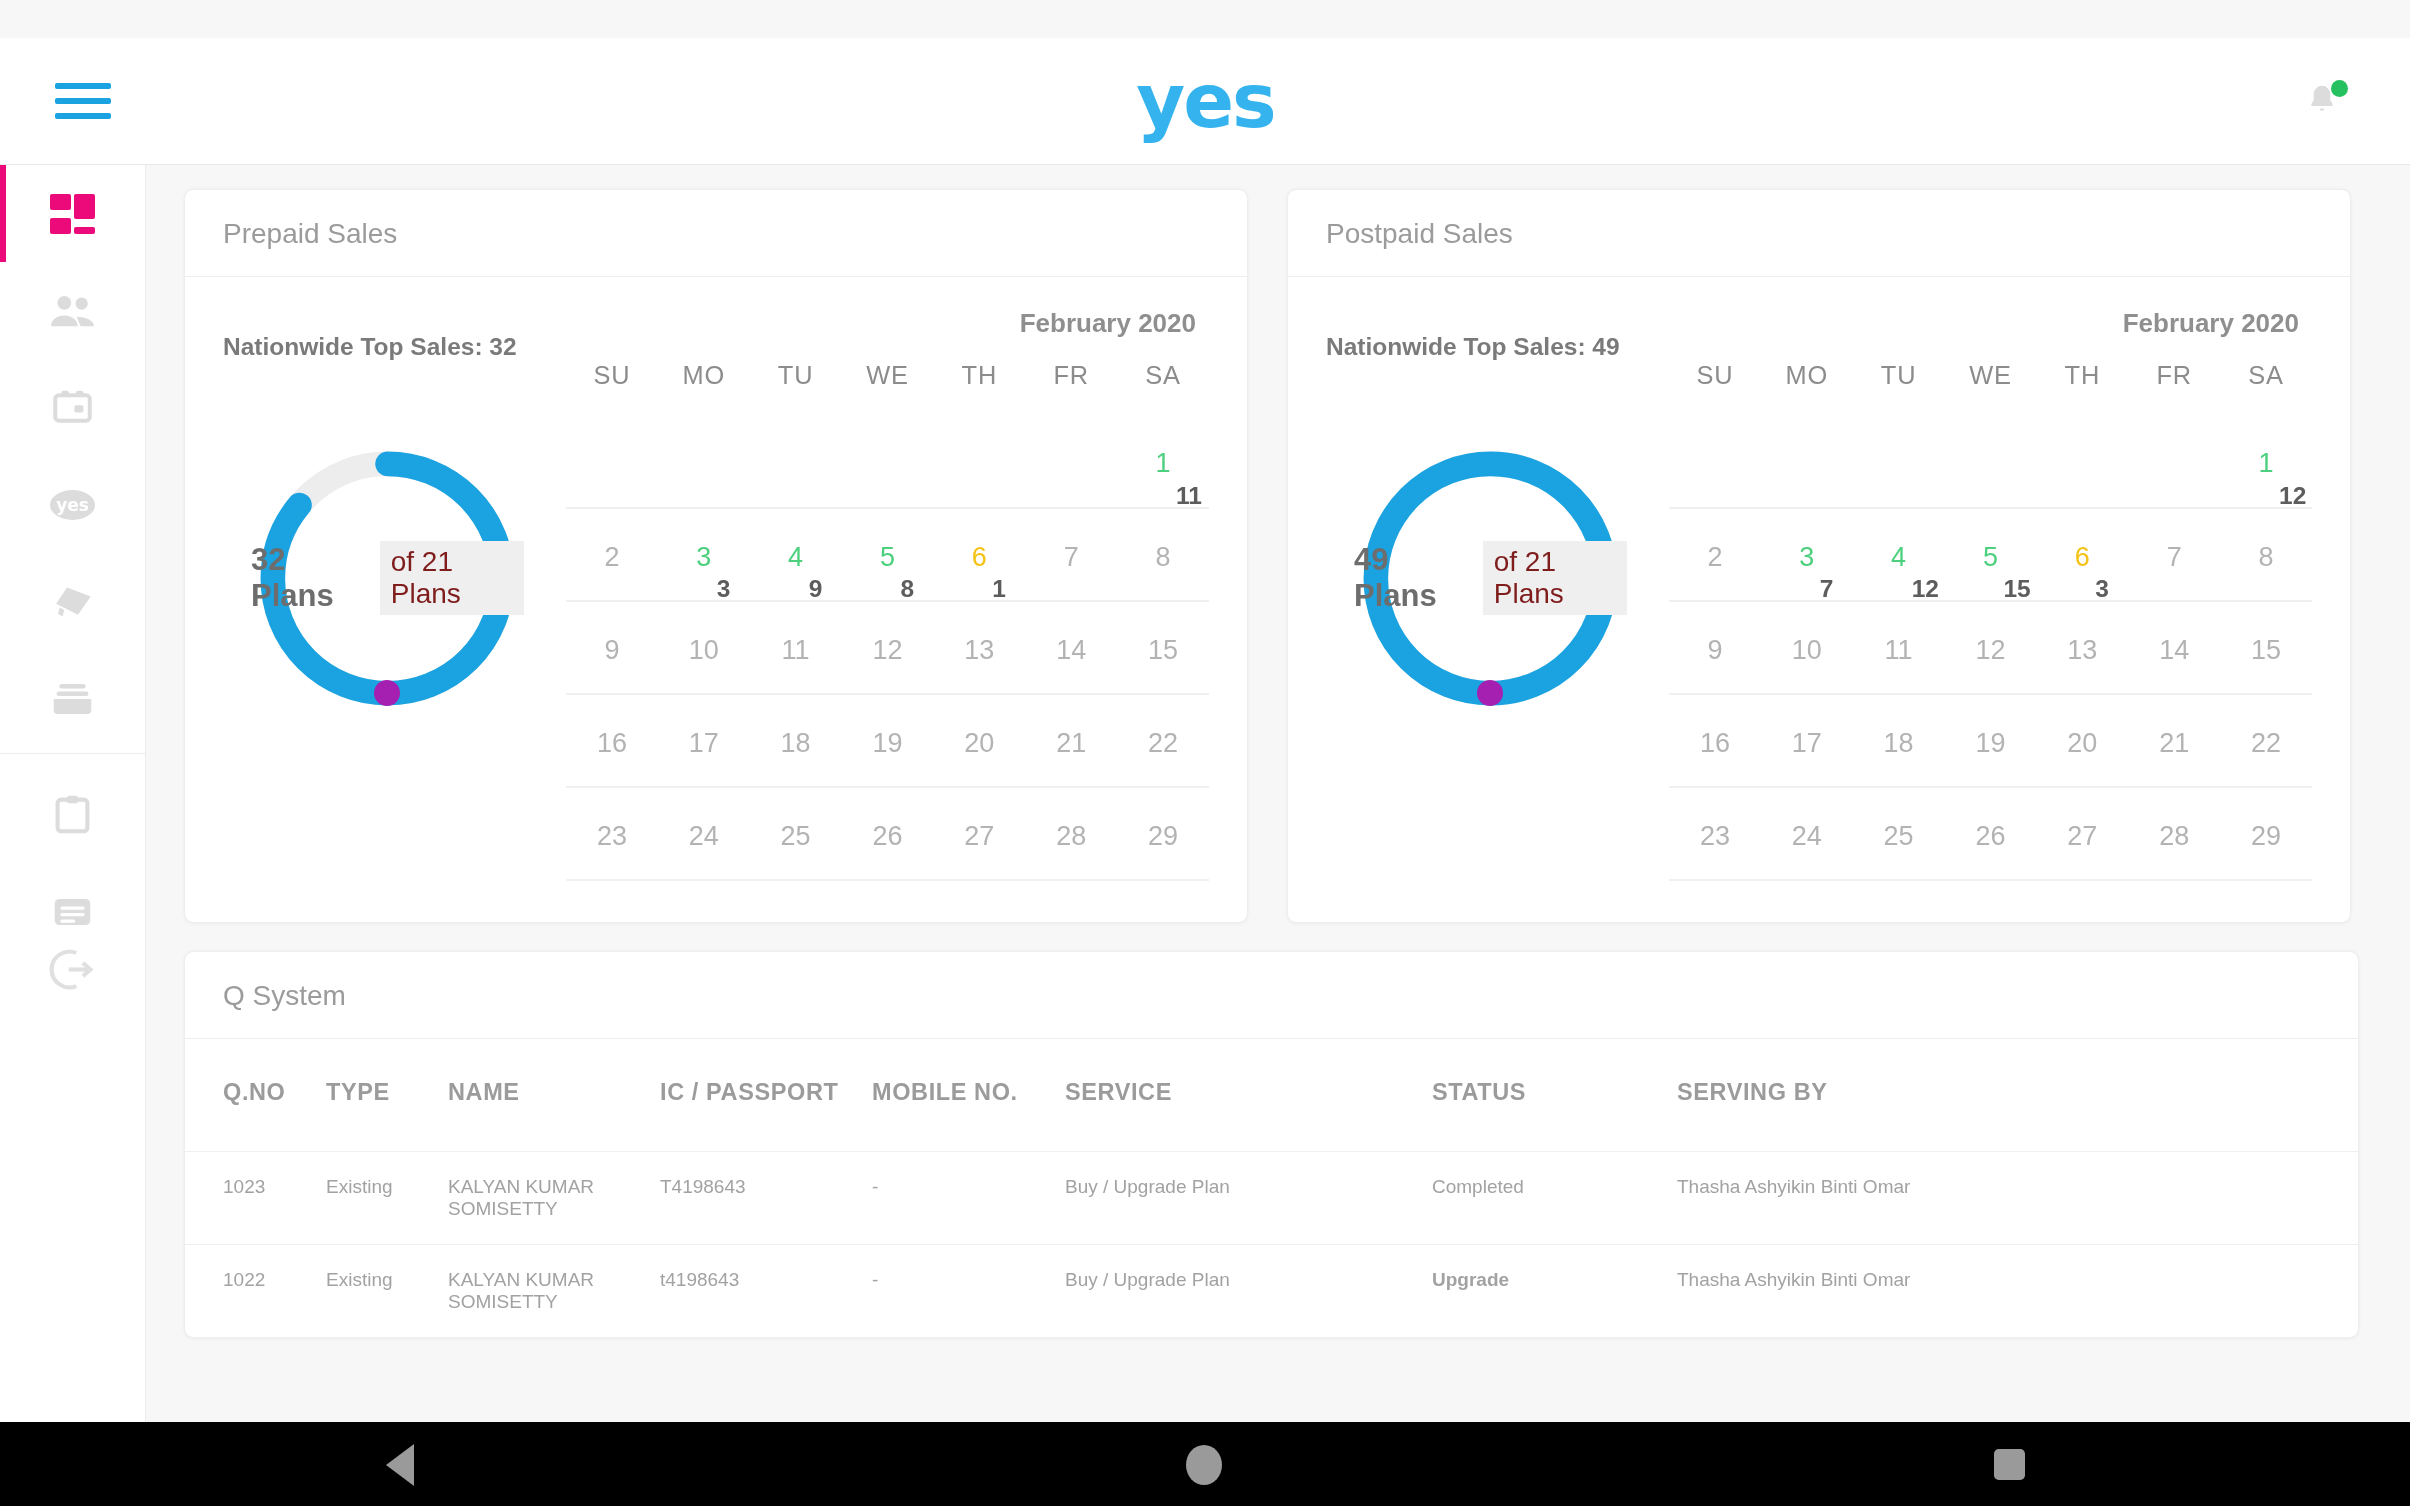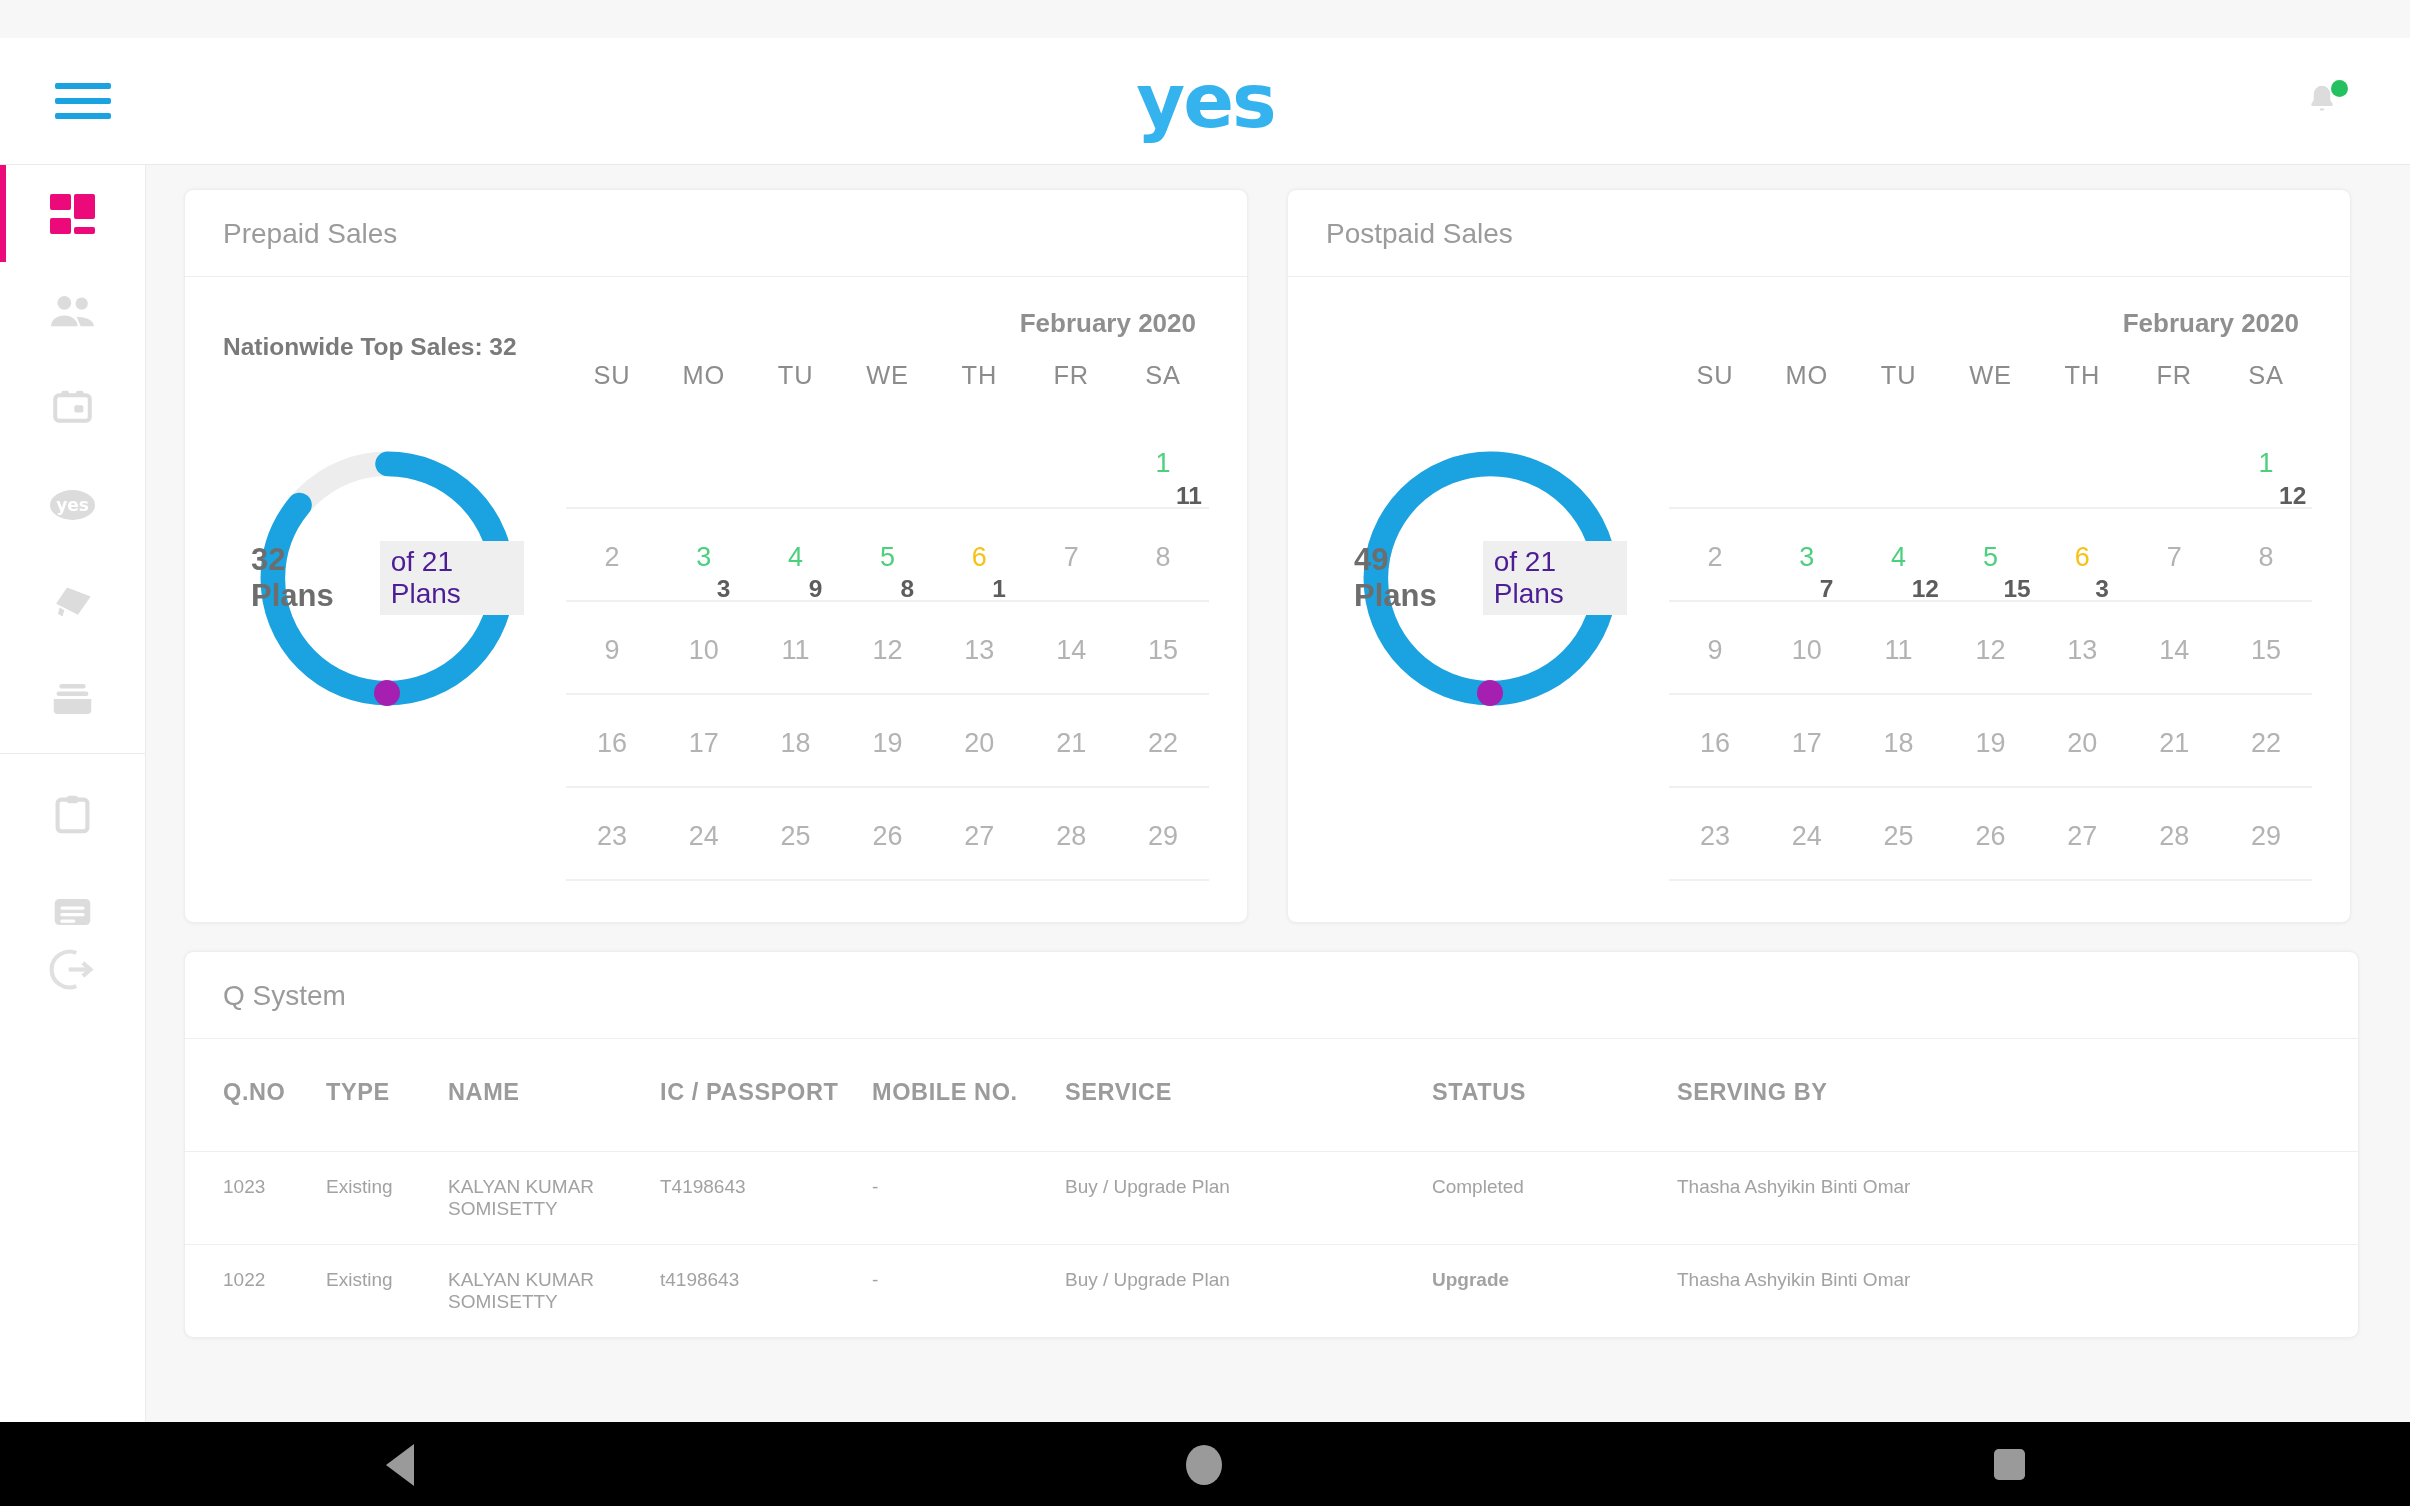--- a/index.html
+++ b/index.html
@@ -102,21 +102,21 @@
   .sales-left { width:381px; position:relative; }
   .topsales {
     font-size:24.5px; font-weight:bold; color:#7a7a7a; padding:56px 0 0 38px;
   }
   .donut-wrap { position:absolute; top:165px; left:66px; width:273px; height:273px; }
   .donut-center {
     position:absolute; inset:0; display:flex; flex-direction:row;
     align-items:center; justify-content:center; gap:19px;
   }
   .donut-main { font-size:31px; font-weight:bold; color:#6d6d6d; }
-  .donut-sub { font-size:28px; color:#4c1d95; background:#efefef; padding:4.7px 10.4px; }
+  .donut-sub { font-size:28px; color:#7f1d1d; background:#efefef; padding:4.7px 10.4px; }
   .marker { position:absolute; width:26px; height:26px; border-radius:50%; background:#a51fb0; }
 
   
   .cal { flex:1; padding:0 38px 0 0; }
   .cal-month { text-align:right; font-size:26px; font-weight:bold; color:#8f8f8f; padding:31px 13px 0 0; }
   .cal-grid { display:grid; grid-template-columns:repeat(7,1fr); margin-top:22.6px; }
   .cal-dow { font-size:25.4px; color:#8c8c8c; text-align:center; padding-bottom:13px; letter-spacing:0.9px; }
   .cal-week { display:grid; grid-template-columns:repeat(7,1fr); border-bottom:2.8px solid #f0f0f0; height:93px; }
   .cal-week:first-of-type { height:106px; }
   .cal-cell { position:relative; }
@@ -396,20 +396,21 @@
                 </div>
               </div>
           </div>
         </div>
       </div>
 
       <div class="card sales-card">
         <div class="card-title">Postpaid Sales</div>
         <div class="sales-body">
           <div class="sales-left">
+            <div class="topsales">Nationwide Top Sales: 49</div>
             <div class="donut-wrap">
               <svg viewBox="0 0 100 100" width="273" height="273">
                 <circle cx="50" cy="50" r="42" fill="none" stroke="#ededed" stroke-width="9"></circle>
                 <circle id="post-arc" cx="50" cy="50" r="42" fill="none" stroke="#1aa3e0" stroke-width="9" stroke-linecap="round" transform="rotate(-90 50 50)" stroke-dasharray="263.89378290154264 263.89378290154264"></circle>
               </svg>
               <div class="marker" id="post-marker" style="left: 123px; top: 238px;"></div>
               <div class="donut-center">
                 <div class="donut-main">49 Plans</div>
                 <div class="donut-sub">of 21 Plans</div>
               </div>

